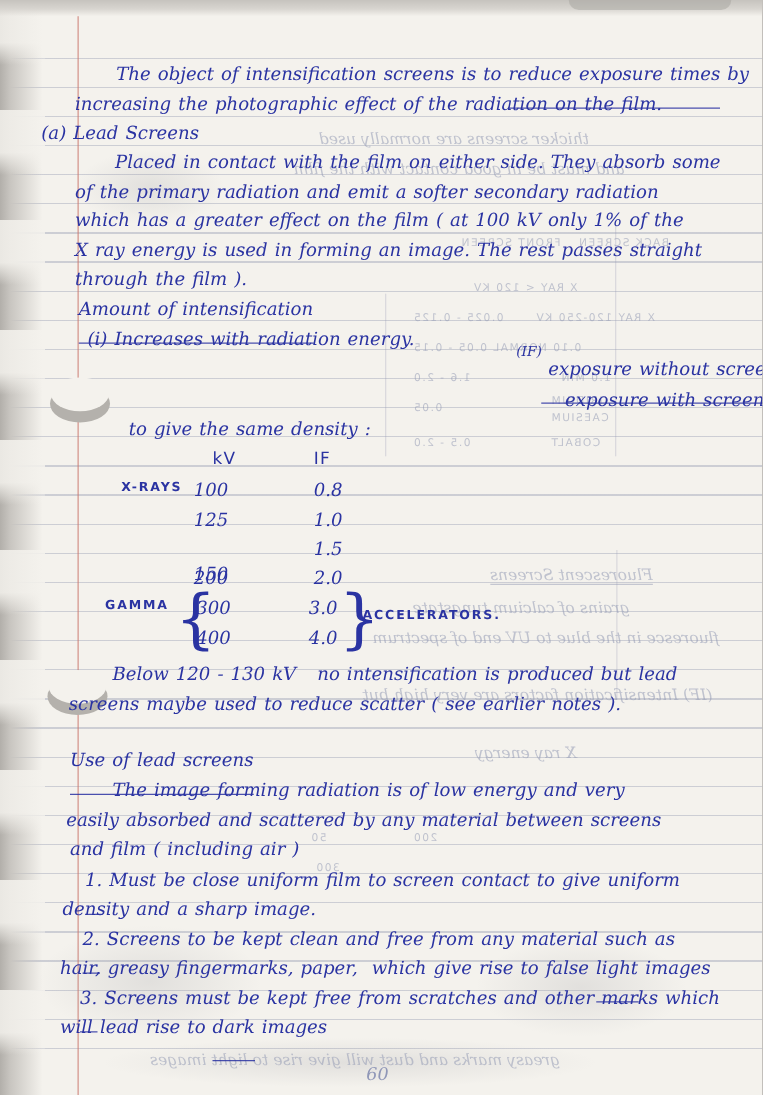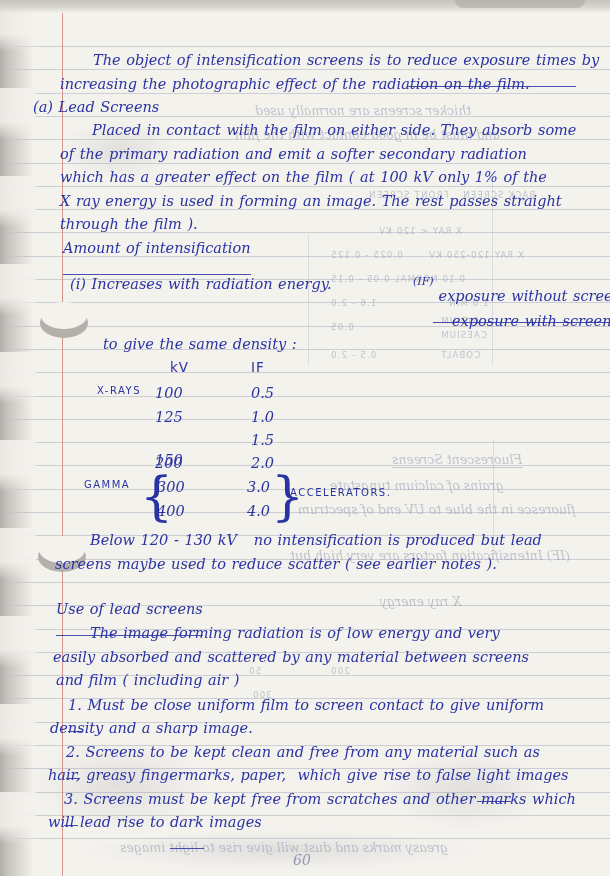--- a/index.html
+++ b/index.html
@@ -28,21 +28,21 @@
   .hole .outer{position:absolute;inset:0;border-radius:50%;background:#b4b1ac;}
   .hole .inner{position:absolute;left:1px;right:1px;top:-6px;height:27px;border-radius:50%;background:#f4f2ed;}
   
   .line{position:absolute;left:0;width:610px;height:24px;color:#2a33a2;
         font-style:italic;font-size:14.5px;letter-spacing:0;word-spacing:1px;white-space:nowrap;}
   .line>span{position:absolute;top:0;}
   .u{border-bottom:1.4px solid rgba(42,51,162,.85);padding-bottom:18px;}
   .sm{font-size:11px;}
   .note{font-size:12.2px;}
   .cap{font-style:normal;font-family:"DejaVu Sans",sans-serif;font-size:10px;
-       letter-spacing:1.5px;color:#2a33a2;}
+       letter-spacing:1.5px;color:#2a33a2;font-weight:bold;}
   .cap2{font-style:normal;font-family:"DejaVu Sans",sans-serif;font-size:13.5px;
        letter-spacing:1px;color:#2a33a2;}
   .brace{font-style:normal;font-size:52px;line-height:52px;font-weight:300;color:#2a33a2;}
   .page-number{position:absolute;top:852px;left:293px;color:#8089b0;font-size:14px;
        font-style:italic;opacity:.85;}
   
   .ghost{position:absolute;transform:scaleX(-1);color:rgba(147,154,180,.55);white-space:nowrap;}
   .gc{font-style:italic;font-family:"DejaVu Serif",serif;font-size:12.5px;}
   .gk{font-family:"DejaVu Sans",sans-serif;font-size:8.5px;letter-spacing:1.2px;}
   .gu{border-bottom:1px solid rgba(147,154,180,.5);}
@@ -125,21 +125,21 @@
       </div>
       <div class="line" style="top: 193px;">
         <span style="left: 60px;"><span>X ray energy is used in forming an image. The rest passes straight</span></span>
       </div>
       <div class="line" style="top: 216px;">
         <span style="left: 60px;"><span>through the film ).</span></span>
       </div>
       <div class="line" style="top: 240px;">
         <span style="left: 63px;"><span class="u">Amount of intensification</span></span>
       </div>
-      <div class="line" style="top: 264px; margin-top: 12px;">
+      <div class="line" style="top: 264px;">
         <span style="left: 70px;"><span>(i) Increases with radiation energy.</span></span>
       </div>
       <div class="line" style="top: 275px;">
         <span class="sm" style="left: 413px;"><span>(IF)</span></span>
       </div>
       <div class="line" style="top: 288px;">
         <span style="left: 433px;"><span class="u">&nbsp;exposure without screens&nbsp;&nbsp;</span></span>
       </div>
       <div class="line" style="top: 313px;">
         <span style="left: 452px;"><span>exposure with screens .</span></span>
@@ -147,21 +147,21 @@
       <div class="line" style="top: 336px;">
         <span style="left: 103px;"><span>to give the same density :</span></span>
       </div>
       <div class="line" style="top: 359px;">
         <span class="cap2" style="left: 170px;"><span>kV</span></span>
         <span class="cap2" style="left: 251px;"><span>IF</span></span>
       </div>
       <div class="line" style="top: 385px;">
         <span class="cap" style="left: 97px;"><span>X-RAYS</span></span>
         <span style="left: 155px;"><span>100</span></span>
-        <span style="left: 251px;"><span>0.5</span></span>
+        <span style="left: 251px;"><span>0.8</span></span>
       </div>
       <div class="line" style="top: 409px;">
         <span style="left: 155px;"><span>125</span></span>
         <span style="left: 251px;"><span>1.0</span></span>
       </div>
       <div class="line" style="top: 432px;">
         <span style="left: 155px; margin-top: 20px;"><span>150</span></span>
         <span style="left: 251px;"><span>1.5</span></span>
       </div>
       <div class="line" style="top: 455px;">

